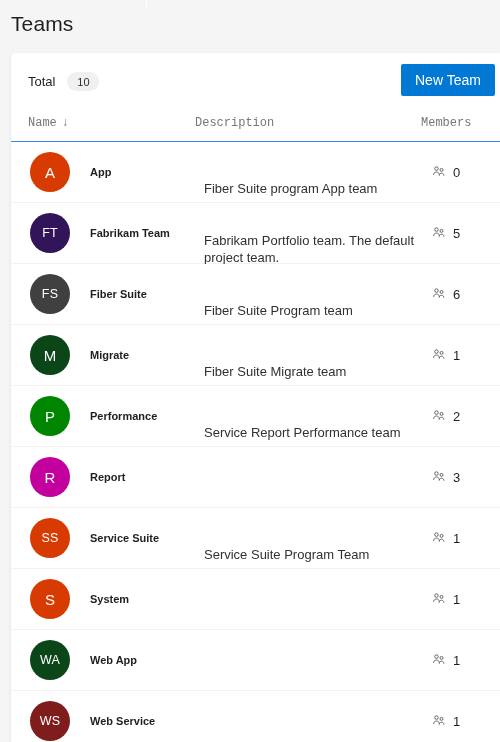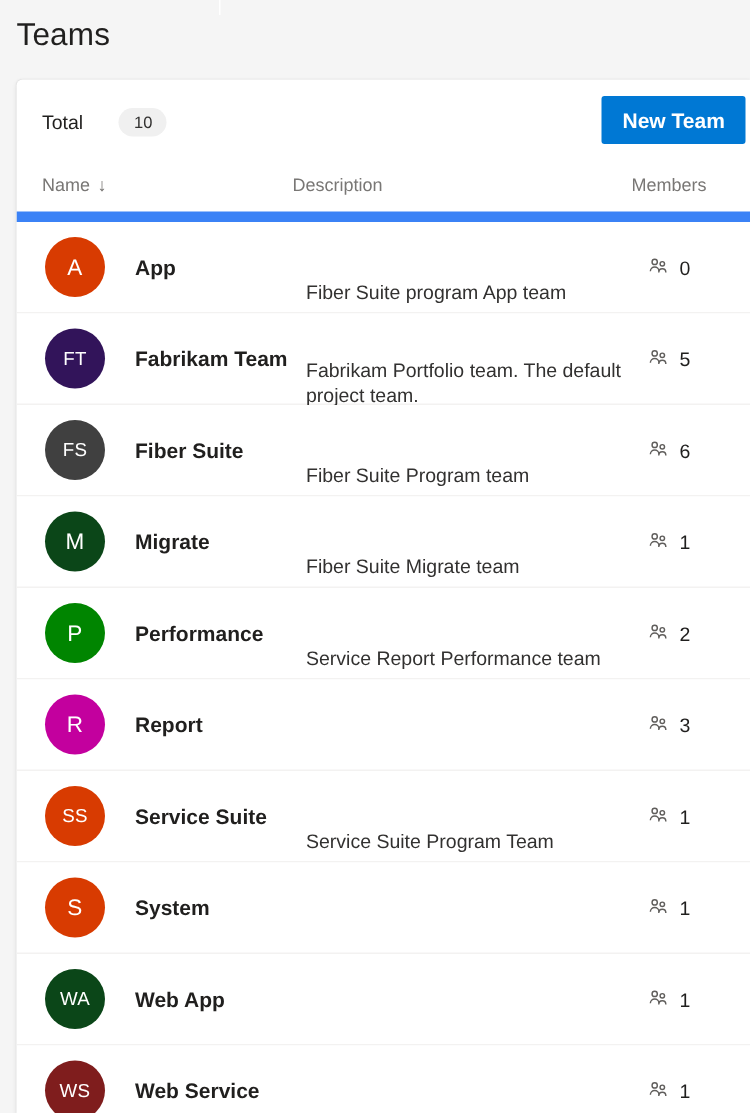--- a/index.html
+++ b/index.html
@@ -55,21 +55,21 @@
   .toolbar {
     position: relative;
     height: 56px;
   }
   .total-wrap {
     position: absolute;
     left: 17px;
     top: 19px;
     display: flex;
     align-items: center;
-    gap: 24px;
+    gap: 12px;
   }
   .total-label {
     font-size: 13px;
     color: #201f1e;
     font-weight: 400;
   }
   .total-badge {
     background: #f0f0f0;
     border-radius: 11px;
     min-width: 16px;
@@ -83,36 +83,37 @@
   }
   .new-team-btn {
     position: absolute;
     left: 390px;
     top: 11px;
     height: 32px;
     padding: 0 14px;
     background: #0078d4;
     color: #ffffff;
     font-size: 14px;
-    font-weight: 700;
+    font-weight: 400;
     border: none;
     border-radius: 2px;
     display: flex;
     align-items: center;
     justify-content: center;
     white-space: nowrap;
     cursor: pointer;
     font-family: "Liberation Sans", sans-serif;
   }
 
   
   .col-head {
     position: relative;
     height: 32px;
-    border-bottom: 7px solid #3b82f6;
+    border-bottom: 1px solid #3b82f6;
+    font-family: Liberation Mono, monospace;
   }
   .col-head .h {
     position: absolute;
     top: 7px;
     font-size: 12px;
     color: #797775;
     font-weight: 400;
     display: flex;
     align-items: center;
     gap: 5px;
@@ -152,21 +153,21 @@
     user-select: none;
   }
   .avatar.two { font-size: 12.5px; }
   .name {
     position: absolute;
     left: 79px;
     top: 0;
     height: 60px;
     display: flex;
     align-items: center;
-    font-size: 14px;
+    font-size: 11px;
     font-weight: 700;
     color: #201f1e;
     white-space: nowrap;
   }
   .desc {
     position: absolute;
     left: 193px;
     top: 16px;
     width: 215px;
     height: 60px;

